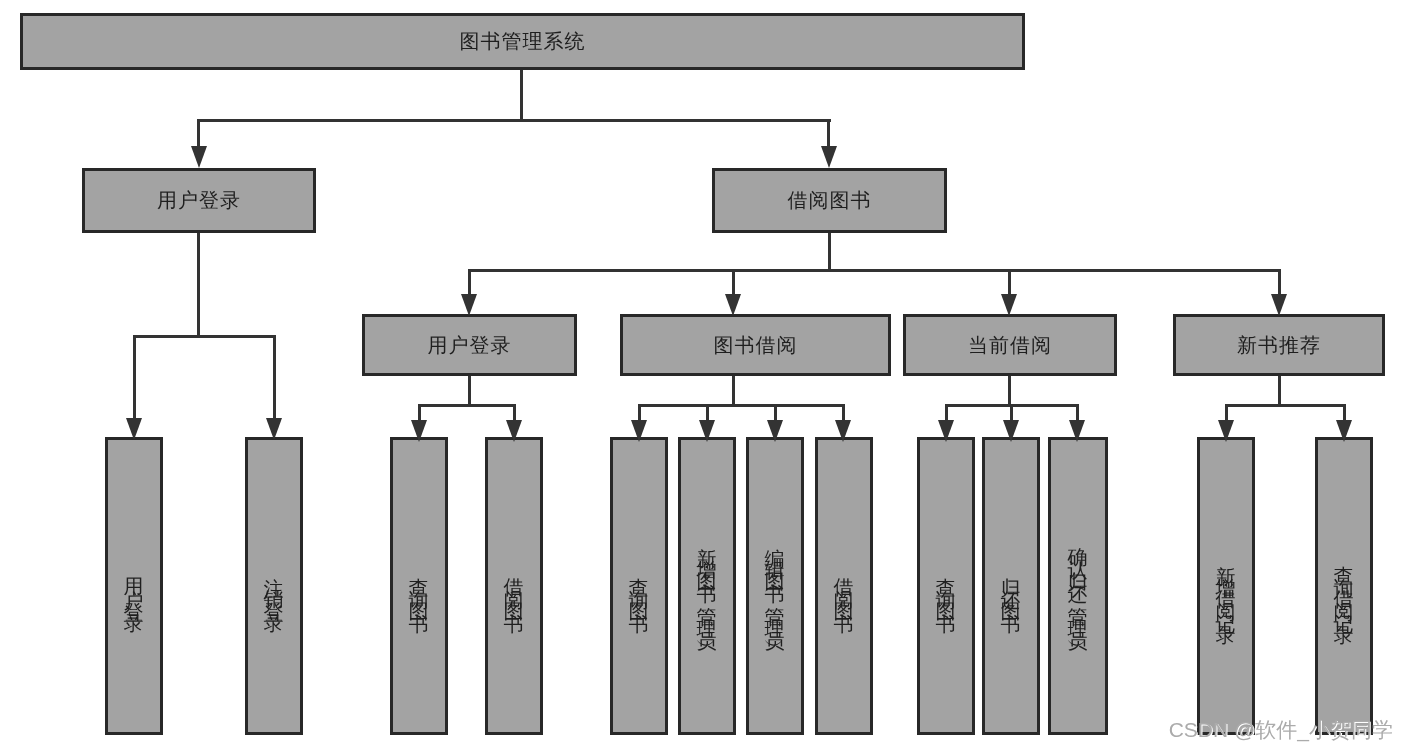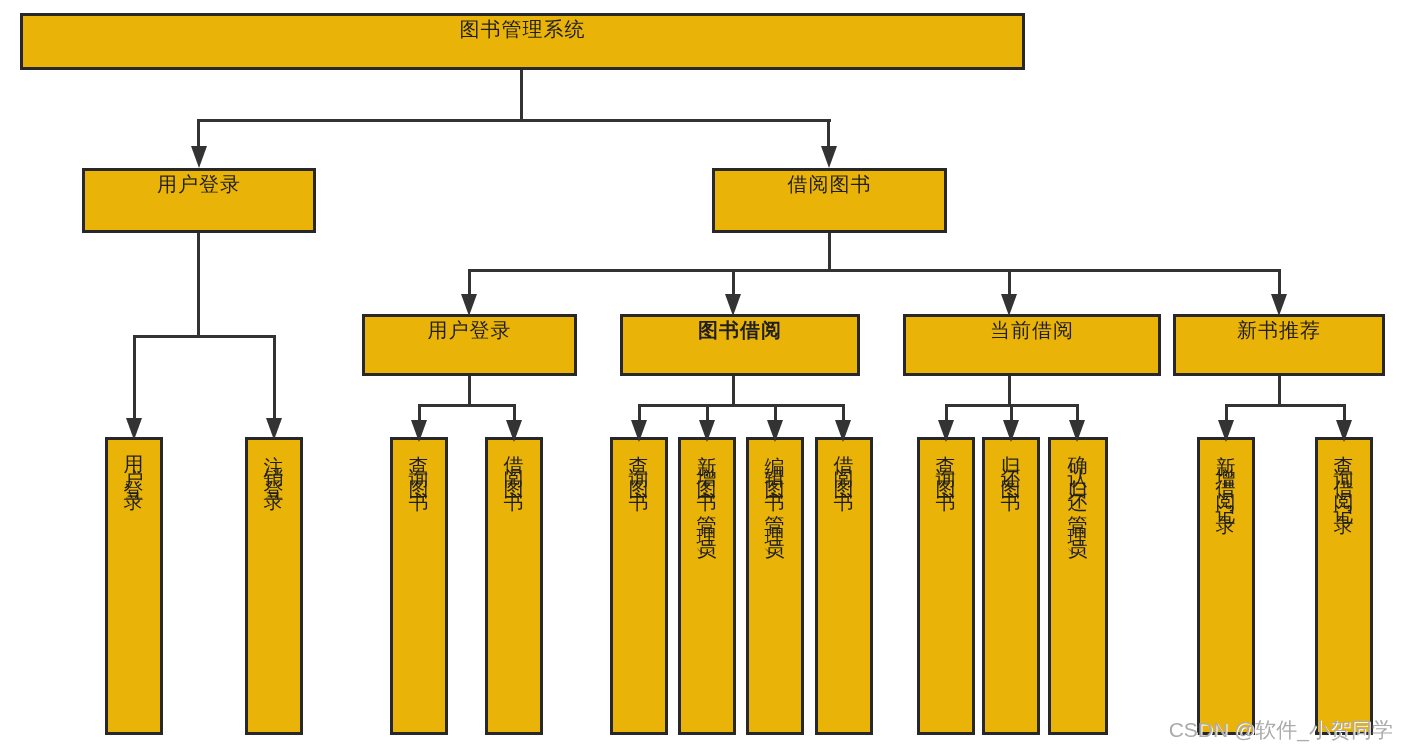--- a/index.html
+++ b/index.html
@@ -9,23 +9,24 @@
     --watermark:#ababab;
     --bg:#ffffff;
   }
   *{margin:0;padding:0;box-sizing:border-box;}
   html,body{width:1405px;height:747px;background:var(--bg);overflow:hidden;}
   body{position:relative;font-family:"Liberation Sans",sans-serif;}
 
   
   .b{
     position:absolute;
-    background:#eab308;
+    background:#a3a3a3;
     border:3px solid var(--border);
     display:flex;
+    align-items:center;
     justify-content:center;
     color:var(--text);
     font-size:20px;
     letter-spacing:1px;
     z-index:2;
   }
   
   .v span{
     writing-mode:vertical-rl;
     text-orientation:mixed;
@@ -92,24 +93,24 @@
 <div class="vl" style="left:732px;top:269px;height:28px;"></div>
 <div class="ar" style="left:725px;top:294px;"></div>
 <div class="vl" style="left:1008px;top:269px;height:28px;"></div>
 <div class="ar" style="left:1001px;top:294px;"></div>
 <div class="vl" style="left:1278px;top:269px;height:28px;"></div>
 <div class="ar" style="left:1271px;top:294px;"></div>
 
 <div class="b" style="left:362px;top:314px;width:215px;height:62px;">
   <span>用户登录</span>
 </div>
-<div class="b" style="left:620px;top:314px;width:240px;height:62px;font-weight:bold;">
+<div class="b" style="left:620px;top:314px;width:271px;height:62px;">
   <span>图书借阅</span>
 </div>
-<div class="b" style="left:903px;top:314px;width:258px;height:62px;">
+<div class="b" style="left:903px;top:314px;width:214px;height:62px;">
   <span>当前借阅</span>
 </div>
 <div class="b" style="left:1173px;top:314px;width:212px;height:62px;">
   <span>新书推荐</span>
 </div>
 
 <div class="vl" style="left:468px;top:375px;height:32px;"></div>
 <div class="hl" style="left:418px;top:404px;width:98px;"></div>
 <div class="vl" style="left:418px;top:404px;height:18px;"></div>
 <div class="ar" style="left:411px;top:420px;"></div>

